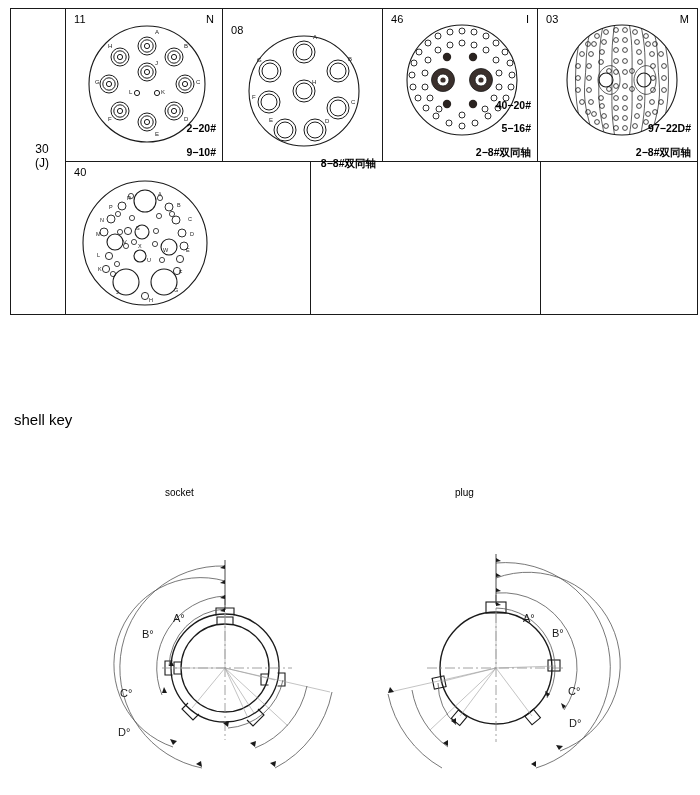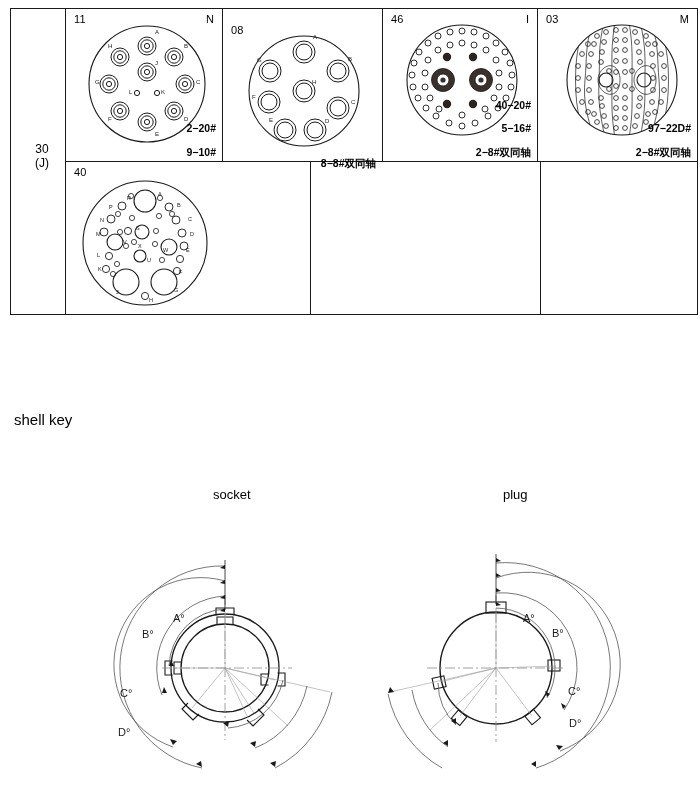--- a/index.html
+++ b/index.html
@@ -47,21 +47,21 @@
 
   .dia { position: absolute; }
 
   
   #shell-key-title {
     position: absolute; left: 14px; top: 411px;
     font-size: 15px;
     text-align: right;
   }
   .fig-caption {
-    position: absolute; font-size: 13px; margin-left: 48px;
+    position: absolute; font-size: 10px;
   }
   #socket-caption { left: 165px; top: 487px; }
   #plug-caption { left: 455px; top: 487px; text-align: right; }
 
   .fig { position: absolute; }
   #socket-figure { left: 70px; top: 540px; width: 300px; height: 255px; }
   #plug-figure { left: 370px; top: 540px; width: 330px; height: 255px; }
 </style>
 </head>
 <body>

